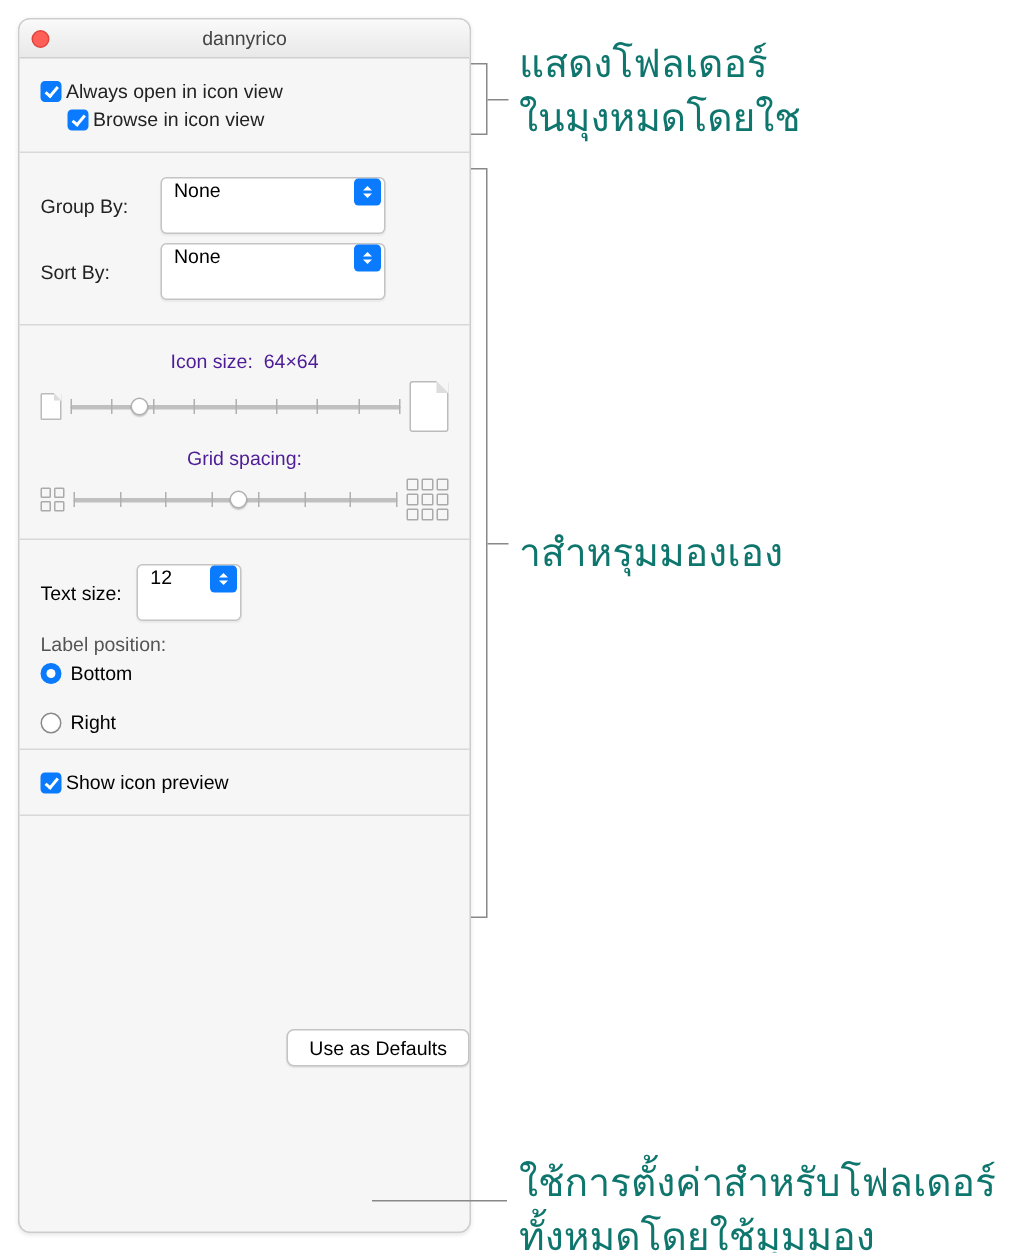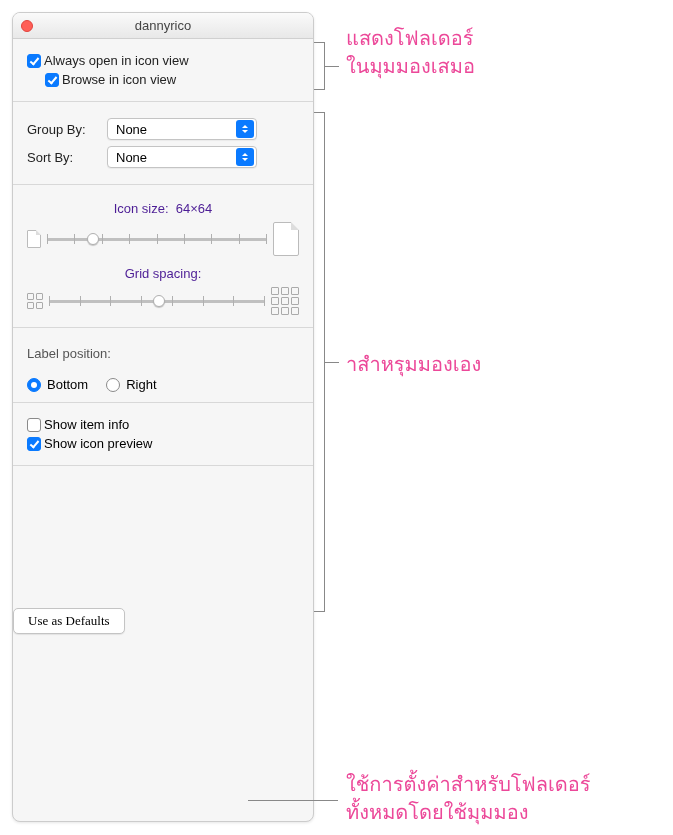--- a/index.html
+++ b/index.html
@@ -64,22 +64,22 @@
 }
 .radio { border-radius: 50%; }
 .radio.checked { border-color: #0a7aff; background: #0a7aff; }
 .radio.checked::after {
   content:""; position:absolute; left:3px; top:3px;
   width:6px; height:6px; border-radius:50%; background:#fff;
 }
 .label { color: #222; }
 .muted { color: #555; }
 .dropdown {
-  display: inline-flex; align-items: center; justify-content: space-between;
-  height: 22px; padding: 0 2px 0 8px; background: #fff;
+  display: inline-flex; align-items: flex-start; justify-content: space-between;
+  height: 38px; padding: 0 2px 0 8px; background: #fff;
   border: 1px solid #c4c4c4; border-radius: 4px;
   box-shadow: 0 1px 1px rgba(0,0,0,0.05);
 }
 .dropdown .val { font-size: 13px; }
 .dropdown .arrows {
   width: 18px; height: 18px; border-radius: 3px;
   background: #0a7aff; margin-left: 4px;
   display:flex; flex-direction:column; align-items:center; justify-content:center;
 }
 .dropdown.small .arrows { background:#0a7aff; }
@@ -131,34 +131,34 @@
   border-top-width:8px; border-left-width:8px;
 }
 .grid-icon-sm, .grid-icon-lg {
   display:grid; gap:2px; flex-shrink:0;
 }
 .grid-icon-sm { grid-template-columns:repeat(2,7px); grid-template-rows:repeat(2,7px); }
 .grid-icon-lg { grid-template-columns:repeat(3,8px); grid-template-rows:repeat(3,8px); }
 .grid-icon-sm span, .grid-icon-lg span {
   border:1px solid #aaa; border-radius:1px;
 }
-.radio-row { display:flex; gap:18px; margin-top:16px; }
+.radio-row { display:flex; gap:18px; margin-top:4px;flex-direction:column; }
 .radio-opt { display:flex; align-items:center; gap:6px; }
 .bg-opts .radio-opt { margin:4px 0; }
 .defaults-btn {
   display:inline-block; padding:4px 14px; background:#fff;
   border:1px solid #c4c4c4; border-radius:5px;
   box-shadow:0 1px 1px rgba(0,0,0,0.08);
   font-size:13px;
 }
-.defaults-wrap { text-align:left; padding:22px 0;font-family:Liberation Serif, serif; }
+.defaults-wrap { text-align:right; padding:22px 0; }
 
 
 .anno {
-  position:absolute; font-size:20px; color:#ec4899;
+  position:absolute; font-size:26px; color:#0f766e;
   line-height:1.4;
 }
 .bracket {
   position:absolute; border-right:1px solid #888;
 }
 .bracket::before, .bracket::after {
   content:""; position:absolute; width:10px; height:1px; background:#888;
   right:0;
 }
 .bracket::before { top:0; }
@@ -262,55 +262,58 @@
             <span></span>
             <span></span>
             <span></span>
             <span></span>
           </div>
       </div>
     </div>
   </div>
 
   <div class="section">
+    <div class="form-row">
+      <span>Text size:</span>
+      <div class="dropdown small" style="width:70px">
+        <span class="val">12</span>
+        <span class="arrows"></span>
+      </div>
+    </div>
     <div class="muted" style="margin-top:8px">Label position:</div>
     <div class="radio-row">
       <div class="radio-opt">
         <div class="radio checked"></div>
         <span>Bottom</span>
       </div>
       <div class="radio-opt">
         <div class="radio"></div>
         <span>Right</span>
       </div>
     </div>
   </div>
 
   <div class="section">
     <div class="row">
-      <div class="checkbox"></div>
-      <span>Show item info</span>
-    </div>
-    <div class="row">
       <div class="checkbox checked"></div>
       <span>Show icon preview</span>
     </div>
   </div>
 
 
   <div class="defaults-wrap" style="margin-top:120px">
     <span class="defaults-btn">Use as Defaults</span>
   </div>
 </div>
 
 <div class="bracket" style="left:324px; top:42px; height:48px;"></div>
 <div class="leader" style="left:325px; top:66px; width:14px;"></div>
 <div class="anno" style="left:346px; top:24px;">
   <div>แสดงโฟลเดอร์</div>
-  <div>ในมุมมองเสมอ</div>
+  <div>ในมุงหมดโดยใช</div>
 </div>
 
 <div class="bracket" style="left:324px; top:112px; height:500px;"></div>
 <div class="leader" style="left:325px; top:362px; width:14px;"></div>
 <div class="anno" style="left:346px; top:350px;">าสำหรุมมองเอง</div>
 
 <div class="leader" style="left:248px; top:800px; width:90px;"></div>
 <div class="anno" style="left:346px; top:770px;">
   <div>ใช้การตั้งค่าสำหรับโฟลเดอร์</div>
   <div>ทั้งหมดโดยใช้มุมมอง</div>

